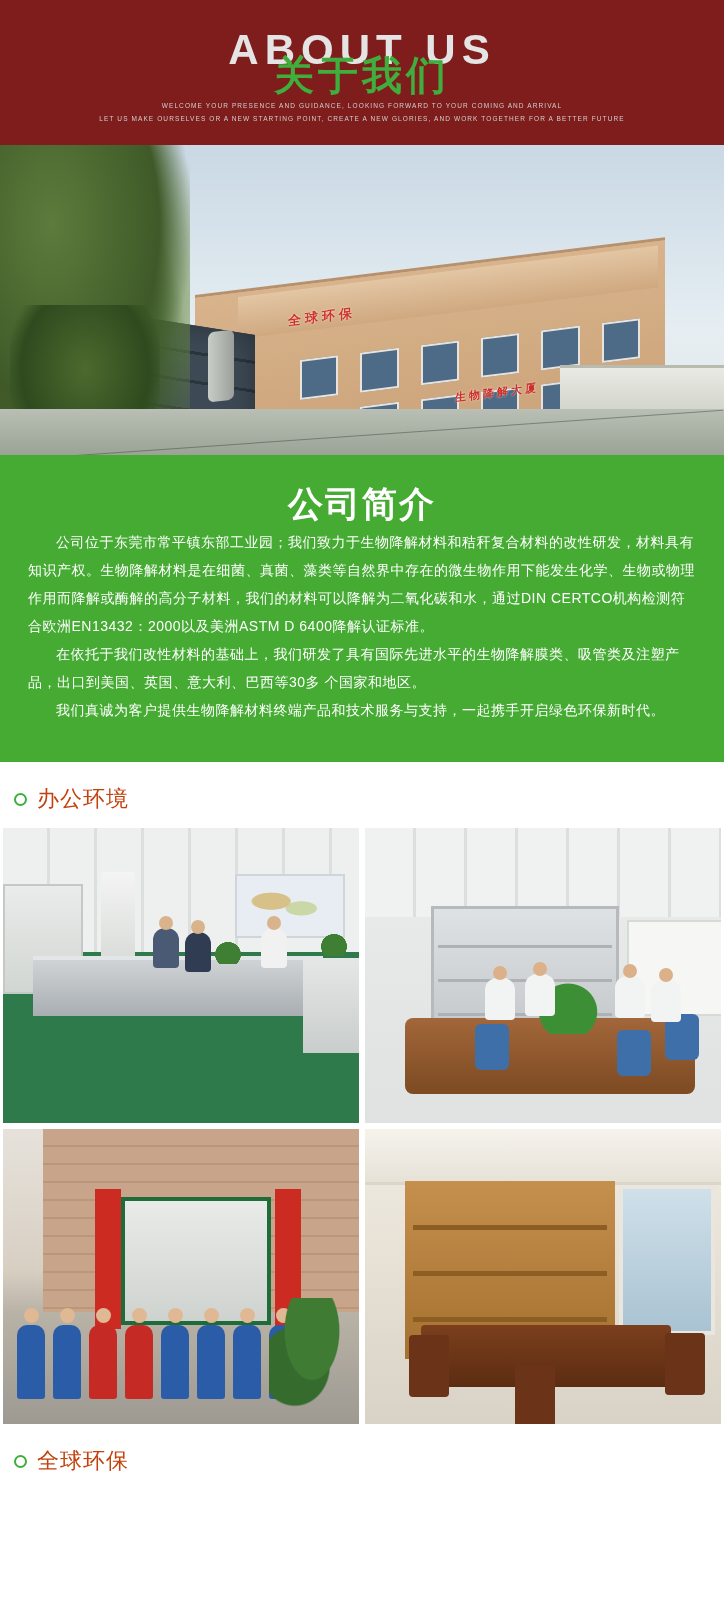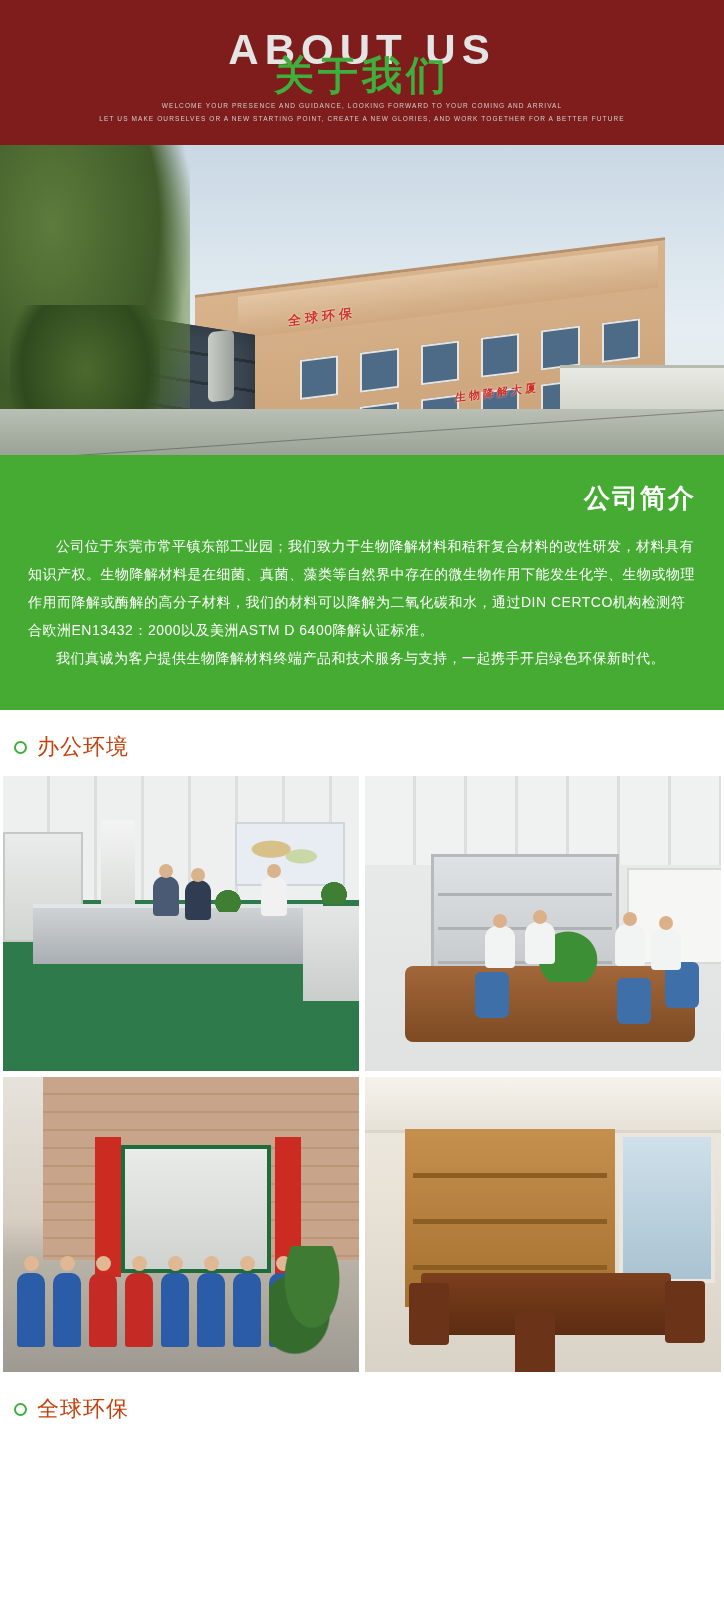--- a/index.html
+++ b/index.html
@@ -176,25 +176,24 @@
     transform: rotate(-4deg);
   }
 
   
   .intro {
     background: #45ab33;
     padding: 26px 28px 38px 28px;
     color: #ffffff;
   }
   .intro h2 {
-    text-align: right;
-    font-size: 26px;
+    text-align: center;
+    font-size: 35px;
     font-weight: bold;
     letter-spacing: 2px;
-    margin-bottom: 16px;
   }
   .intro p {
     font-size: 14px;
     line-height: 2;
     text-indent: 2em;
     letter-spacing: .5px;
     color: #ffffff;
   }
 
   
@@ -328,20 +327,21 @@
   <div class="tree-left2"></div>
   <div class="wall"></div>
   <div class="ground"></div>
   <div class="wire"></div>
 
 </div>
 
 <div class="intro">
   <h2>公司简介</h2>
   <p>公司位于东莞市常平镇东部工业园；我们致力于生物降解材料和秸秆复合材料的改性研发，材料具有知识产权。生物降解材料是在细菌、真菌、藻类等自然界中存在的微生物作用下能发生化学、生物或物理作用而降解或酶解的高分子材料，我们的材料可以降解为二氧化碳和水，通过DIN CERTCO机构检测符合欧洲EN13432：2000以及美洲ASTM D 6400降解认证标准。</p>
+  <p>在依托于我们改性材料的基础上，我们研发了具有国际先进水平的生物降解膜类、吸管类及注塑产品，出口到美国、英国、意大利、巴西等30多 个国家和地区。</p>
   <p>我们真诚为客户提供生物降解材料终端产品和技术服务与支持，一起携手开启绿色环保新时代。</p>
 </div>
 
 <div class="section-title">
   <span class="ring"></span>
   <span class="txt">办公环境</span>
 </div>
 
 <div class="grid">
 

